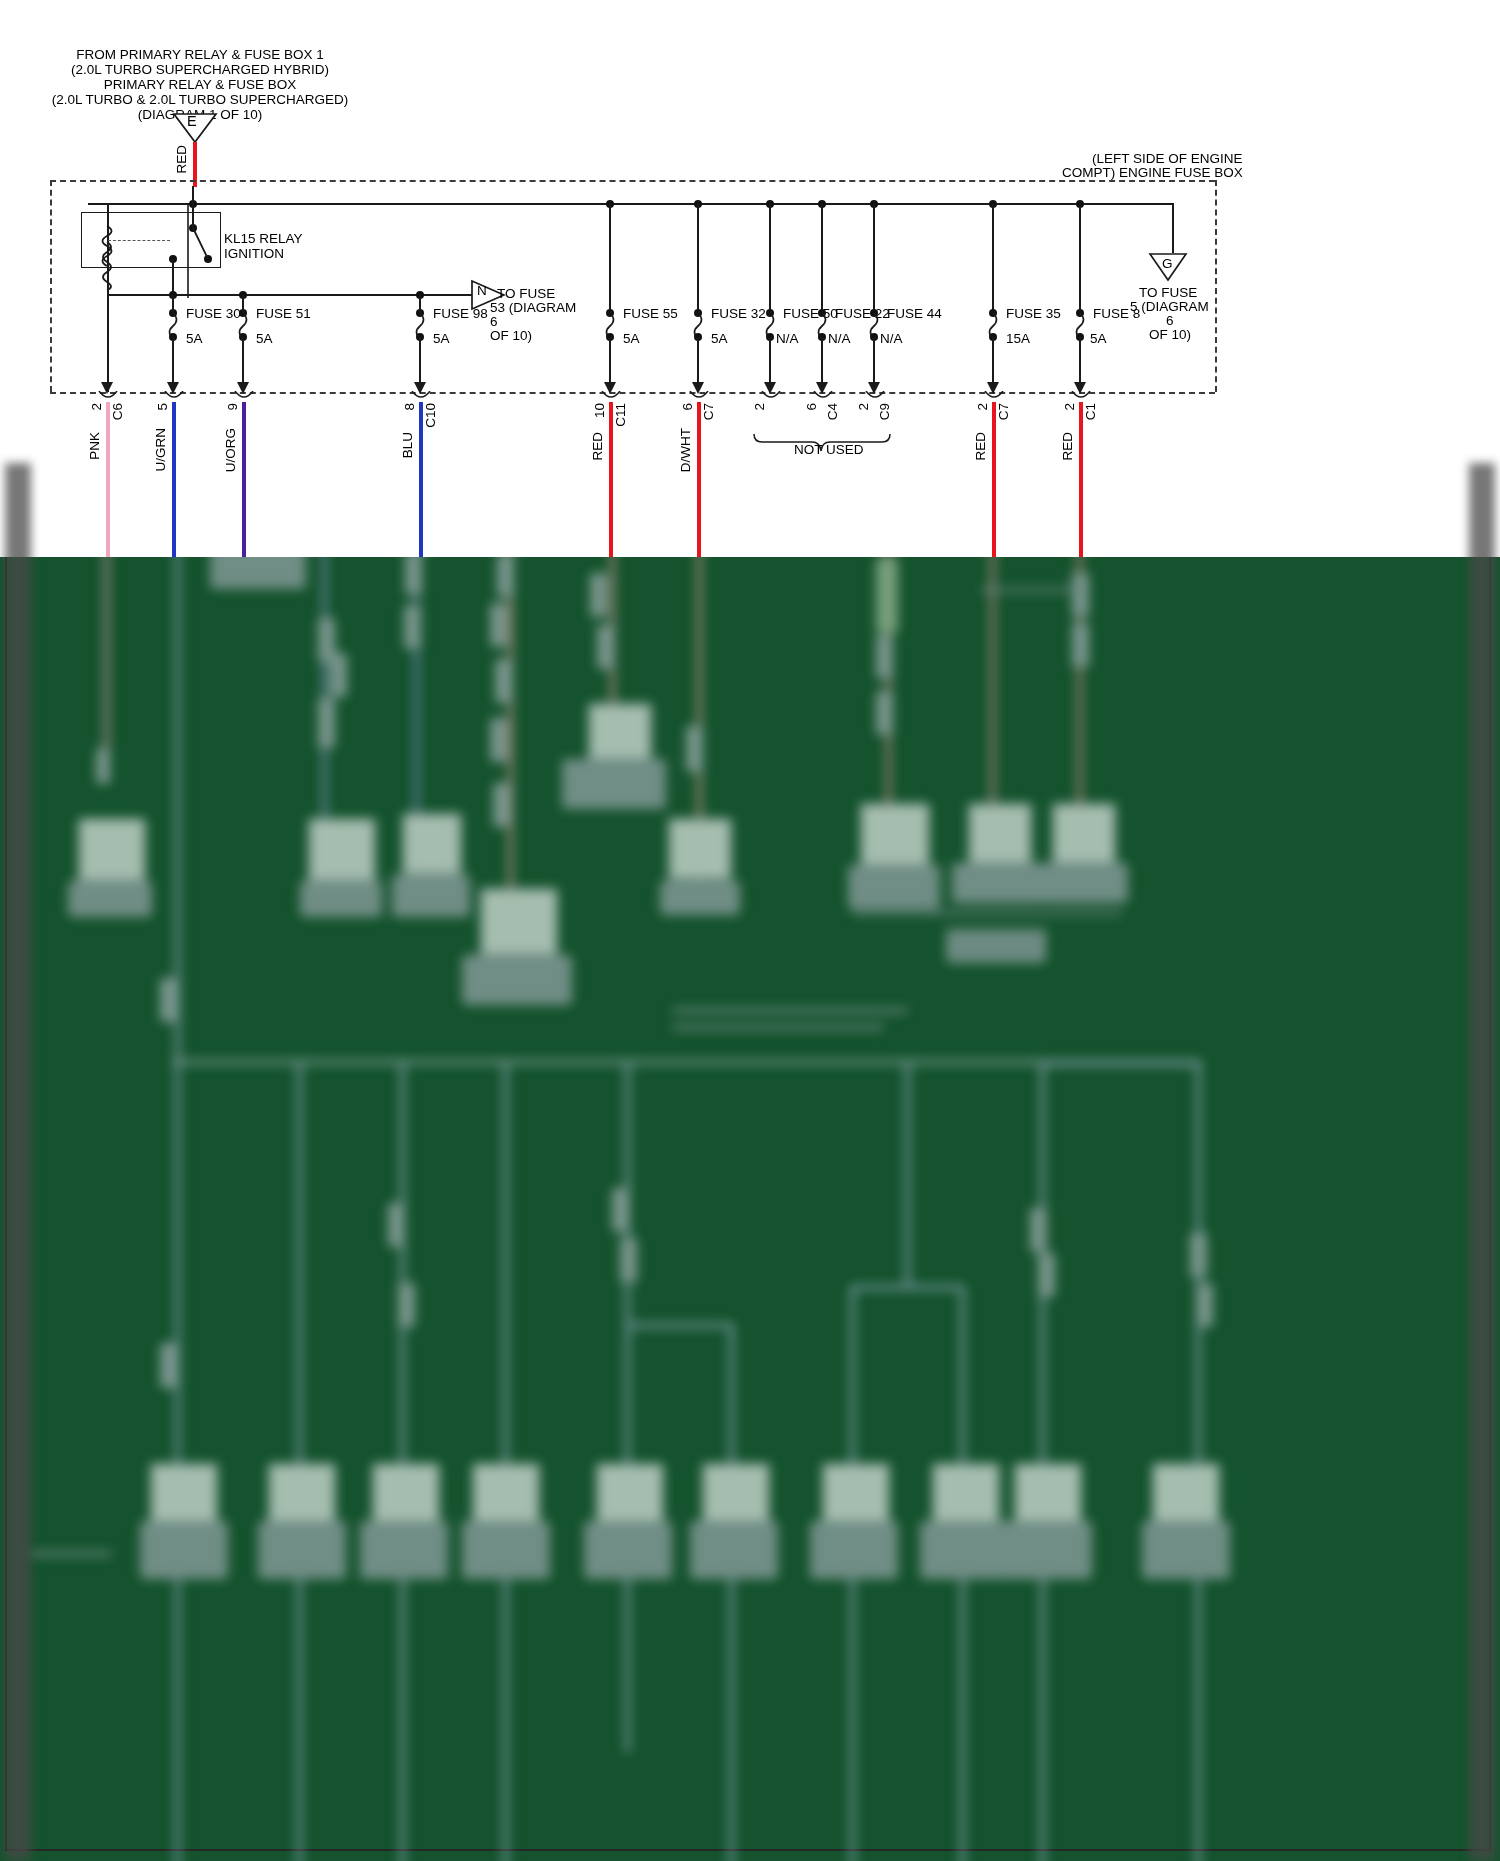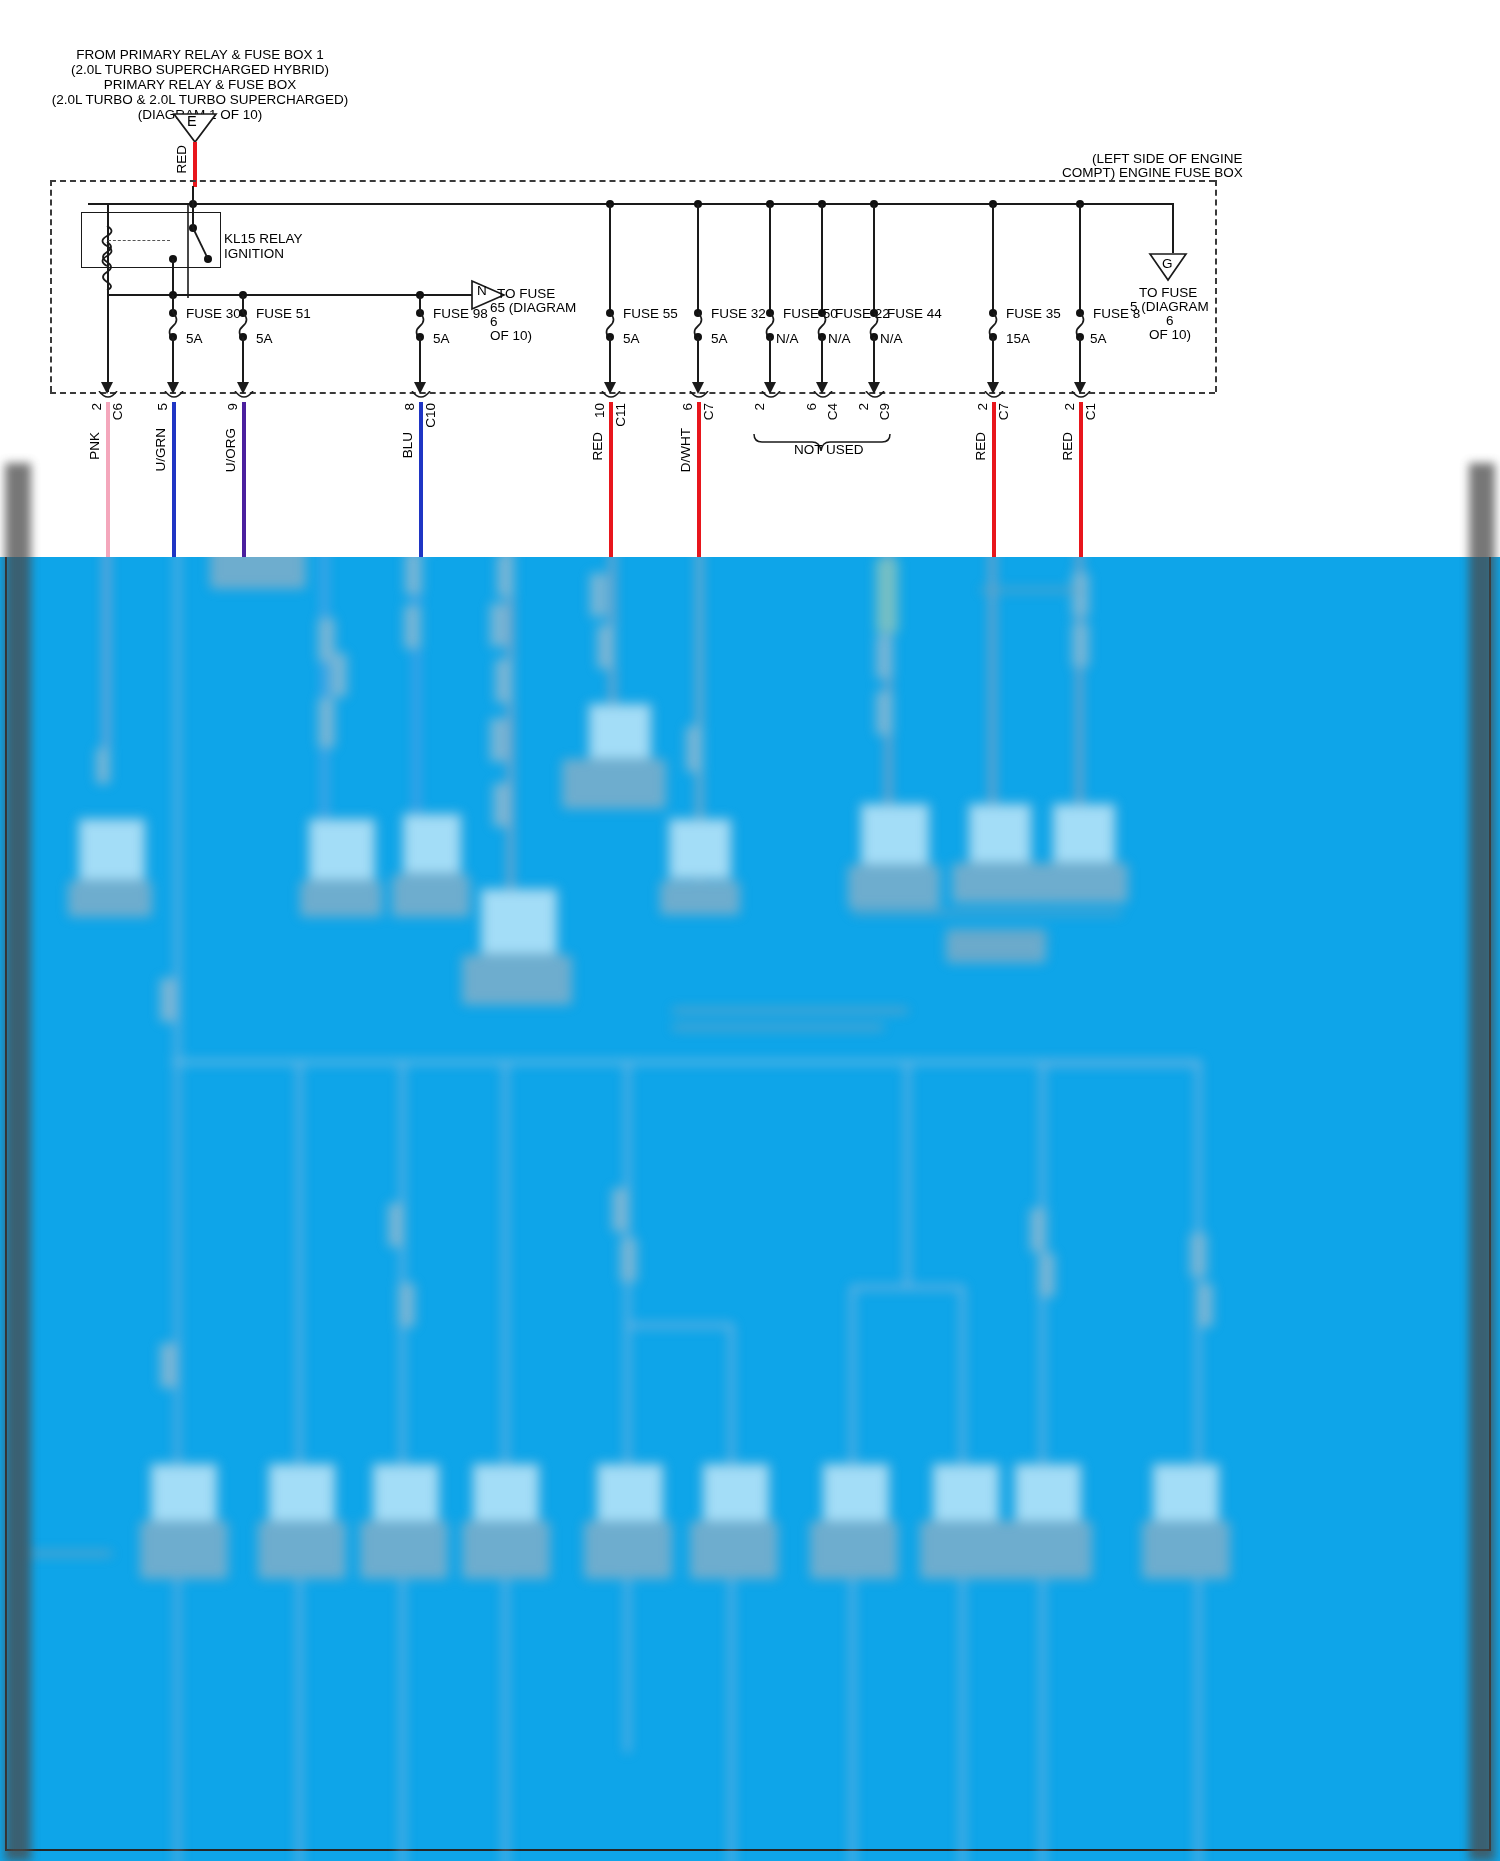--- a/index.html
+++ b/index.html
@@ -1,17 +1,17 @@
 <!DOCTYPE html>
 <html><head>
 <meta charset="utf-8">
 <style>
   html,body{margin:0;padding:0;background:#fff;}
   body{width:1500px;height:1861px;position:relative;font-family:"Liberation Sans",sans-serif;overflow:hidden;}
-  #page{position:absolute;left:0;top:0;width:1500px;height:1861px;background:#0ea5e9;}
+  #page{position:absolute;left:0;top:0;width:1500px;height:1861px;background:#14532d;}
 
   
   .page-frame{position:absolute;left:5px;top:5px;width:1486px;height:1846px;border:2px solid #262626;box-sizing:border-box;}
 
   
   .top-section{position:absolute;left:0;top:0;width:1500px;height:557px;background:#fff;z-index:5;}
 
   .txt{position:absolute;font-family:"Liberation Sans",sans-serif;color:#000;white-space:nowrap;}
   .t13{font-size:13.5px;}
   .t14{font-size:14.5px;}
@@ -249,21 +249,21 @@
     <div class="hl" style="left:107px;top:294px;width:375px;"></div>
     <div class="dot" style="left:173px;top:295px;"></div>
     <div class="dot" style="left:243px;top:295px;"></div>
     <div class="dot" style="left:420px;top:295px;"></div>
 
     <svg style="position:absolute;left:470px;top:279px;" width="36" height="32">
       <polygon points="2,2 2,30 34,16" fill="#ffffff" stroke="#1a1a1a" stroke-width="1.7"></polygon>
     </svg>
     <div class="txt t13" style="left:477px;top:283px;">N</div>
     <div class="txt t13" style="left:497px;top:286px;">TO FUSE</div>
-    <div class="txt t13" style="left:490px;top:300px;">65 (DIAGRAM</div>
+    <div class="txt t13" style="left:490px;top:300px;">53 (DIAGRAM</div>
     <div class="txt t13" style="left:490px;top:314px;">6</div>
     <div class="txt t13" style="left:490px;top:328px;">OF 10)</div>
 
     <svg style="position:absolute;left:1148px;top:252px;" width="40" height="30">
       <polygon points="2,2 38,2 20,28" fill="#ffffff" stroke="#1a1a1a" stroke-width="1.7"></polygon>
     </svg>
     <div class="txt t13" style="left:1162px;top:256px;">G</div>
     <div class="vl" style="left:1172px;top:203px;height:50px;"></div>
     <div class="txt t13" style="left:1139px;top:285px;">TO FUSE</div>
     <div class="txt t13" style="left:1130px;top:299px;">5 (DIAGRAM</div>

